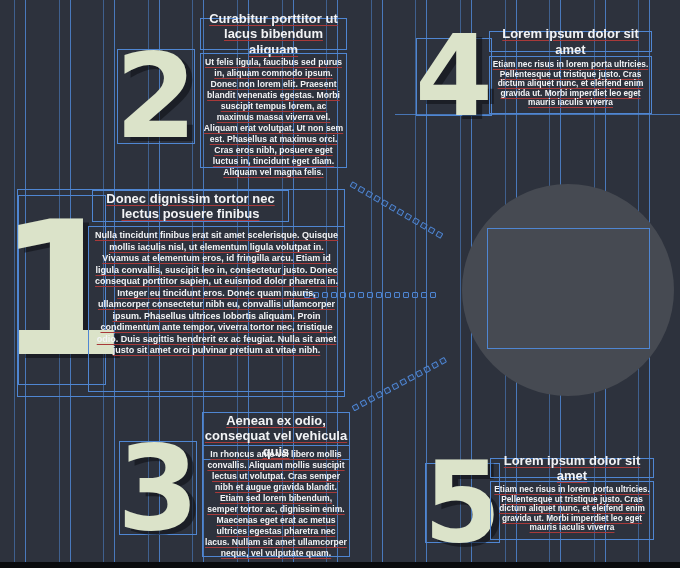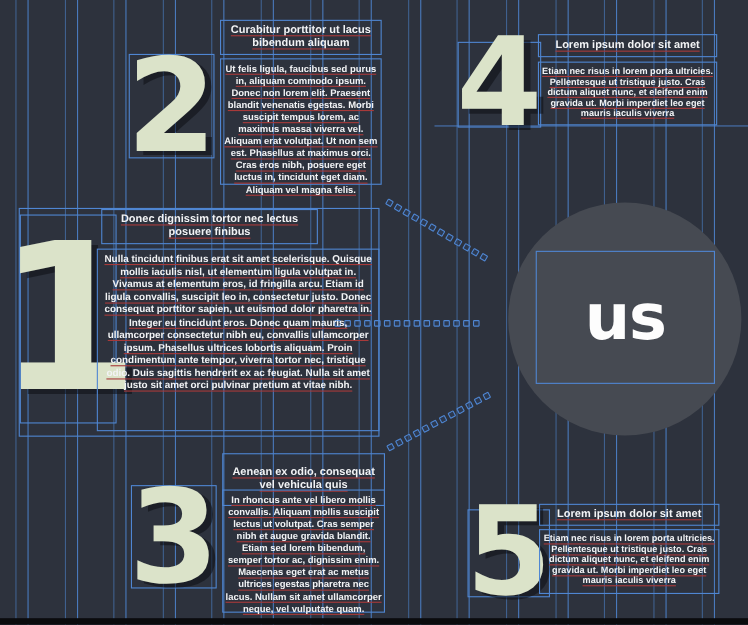--- a/index.html
+++ b/index.html
@@ -12,21 +12,21 @@
   .vguide{position:absolute;top:0;bottom:0;width:1px;background:var(--guide,#4f86d2);opacity:.55;pointer-events:none;}
   .vguide.bright{opacity:.85;}
   .hguide{position:absolute;height:1px;background:var(--guide,#4f86d2);opacity:.8;}
   
   .frame{position:absolute;border:1px solid var(--frame,#4f86d2);box-sizing:border-box;}
   .headframe{display:flex;align-items:center;justify-content:center;text-align:center;}
   .bodyframe{display:flex;align-items:flex-start;justify-content:center;text-align:center;padding:3px 2px;}
   .groupframe{border:1px solid var(--frame,#4f86d2);background:transparent;}
   .numframe{display:flex;align-items:center;justify-content:center;overflow:visible;}
   h2.heading{
-    margin:0;font-size:10px;line-height:1.18;font-weight:bold;color:var(--text,#f2f3f5);
+    margin:0;font-size:13px;line-height:1.18;font-weight:bold;color:var(--text,#f2f3f5);
     text-decoration:underline;text-decoration-color:var(--red,#a83a3a);
     text-decoration-thickness:1px;text-underline-offset:2px;
   }
   p.body{
     margin:0;font-size:8.6px;line-height:1.28;font-weight:bold;color:var(--text,#f2f3f5);
     text-decoration:underline;text-decoration-color:var(--red,#a83a3a);
     text-decoration-thickness:1px;text-underline-offset:2px;
   }
   .bignum{
     font-family:"DejaVu Sans",sans-serif;font-weight:bold;color:var(--num,#dbe3c9);
@@ -84,21 +84,20 @@
       <div class="vguide bright" style="left: 560px;"></div>
       <div class="vguide" style="left: 594px;"></div>
       <div class="vguide bright" style="left: 605px;"></div>
       <div class="vguide" style="left: 638px;"></div>
       <div class="vguide bright" style="left: 649px;"></div>
     </div>
   <div class="hguide" style="left:395px;top:114px;width:285px;"></div>
 
   <div class="circle"></div>
   <div class="whyus">
-    <span>us</span>
   </div>
 
   <div class="connector" style="left:352px;top:173px;transform:rotate(30deg);"><span class="dot"></span><span class="dot"></span><span class="dot"></span><span class="dot"></span><span class="dot"></span><span class="dot"></span><span class="dot"></span><span class="dot"></span><span class="dot"></span><span class="dot"></span><span class="dot"></span><span class="dot"></span></div>
   <div class="connector" style="left:304px;top:284px;"><span class="dot"></span><span class="dot"></span><span class="dot"></span><span class="dot"></span><span class="dot"></span><span class="dot"></span><span class="dot"></span><span class="dot"></span><span class="dot"></span><span class="dot"></span><span class="dot"></span><span class="dot"></span><span class="dot"></span><span class="dot"></span><span class="dot"></span></div>
   <div class="connector" style="left:352px;top:398px;transform:rotate(-28deg);"><span class="dot"></span><span class="dot"></span><span class="dot"></span><span class="dot"></span><span class="dot"></span><span class="dot"></span><span class="dot"></span><span class="dot"></span><span class="dot"></span><span class="dot"></span><span class="dot"></span><span class="dot"></span></div>
 
   <div class="frame groupframe" style="left:17px;top:189px;width:328px;height:208px;"></div>
   <div class="frame numframe" style="left:18px;top:195px;width:88px;height:190px;">
     <span class="bignum" style="font-size:186px;">1</span>
   </div>

